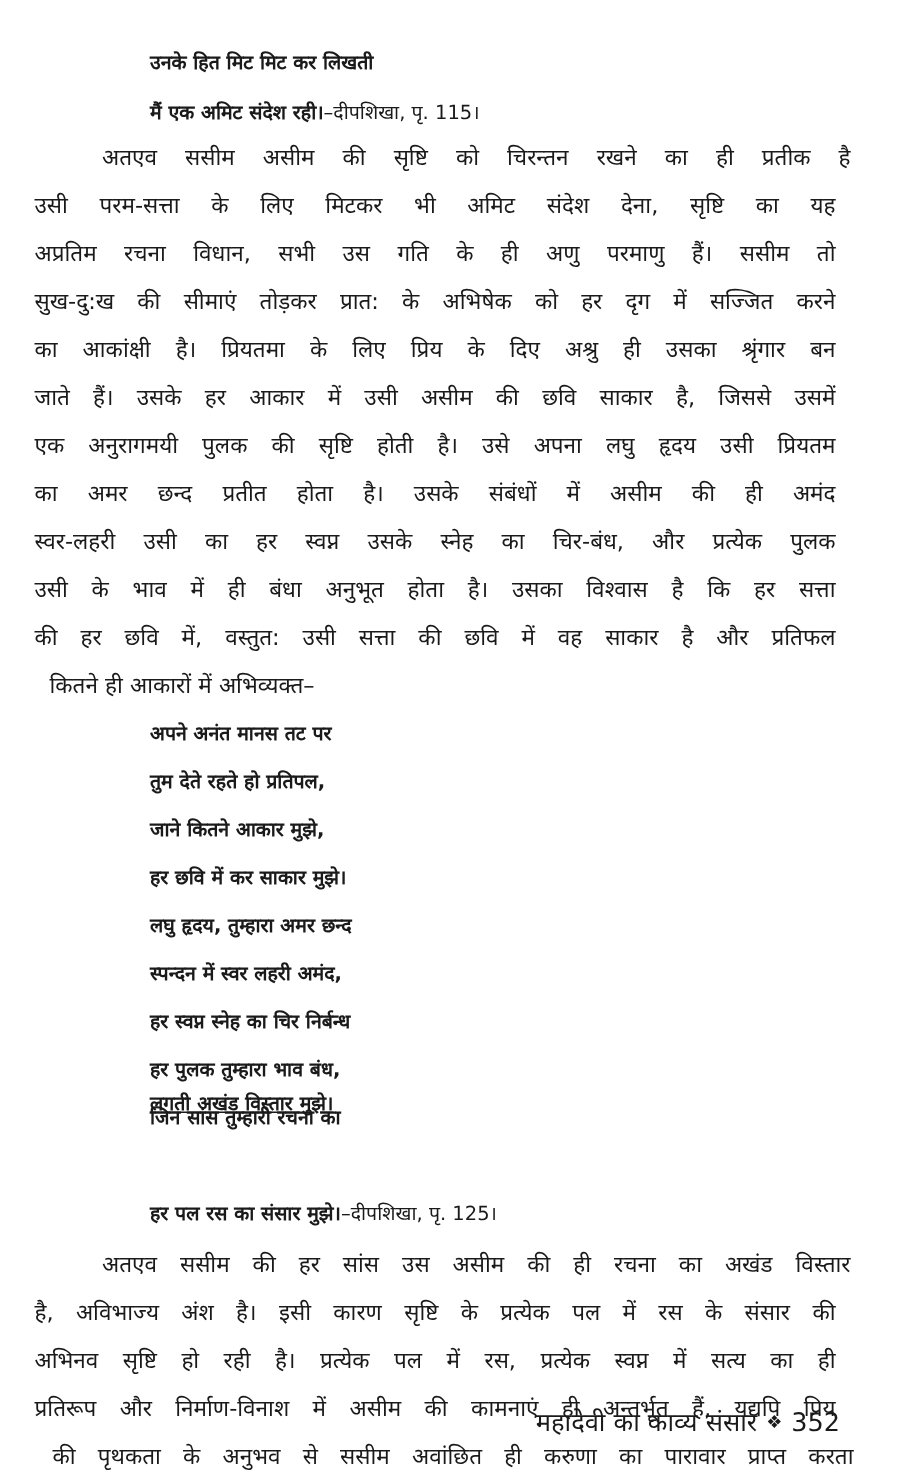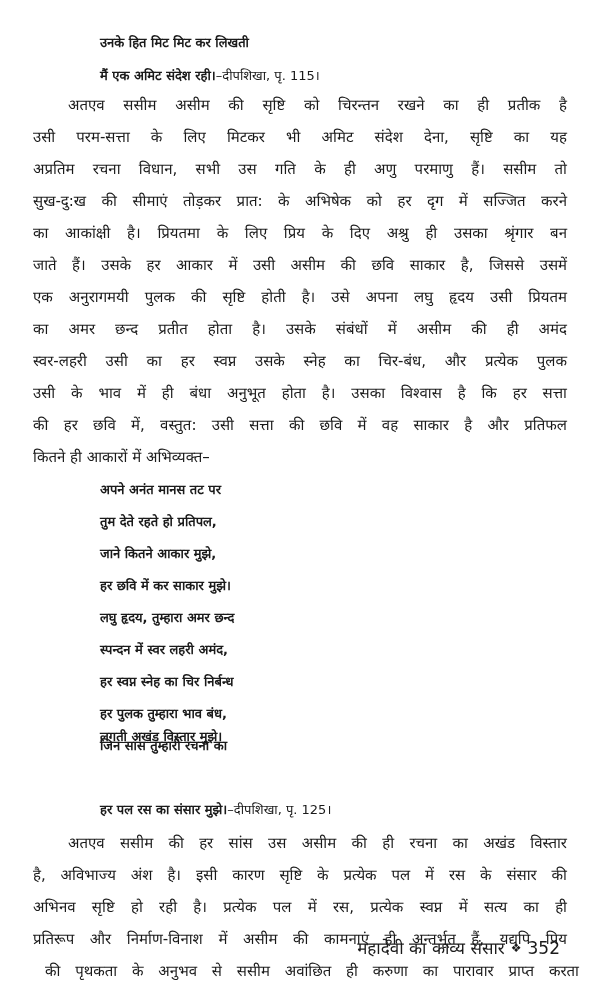--- a/index.html
+++ b/index.html
@@ -3,21 +3,21 @@
 <meta charset="utf-8">
 <style>
   html, body { margin: 0; padding: 0; }
   body {
     width: 600px; height: 988px; background: #ffffff; position: relative; overflow: hidden;
     font-family: "DejaVu Sans", sans-serif; color: #1a1a1a;
   }
   .line {
     position: absolute; white-space: nowrap; font-size: 15px; line-height: 26px;
   }
-  .just { left: 33px; width: 534px; text-align: justify; text-align-last: justify; }
+  .just { left: 23px; width: 534px; text-align: justify; text-align-last: justify; }
   .last { left: 33px; text-align: right; }
   .verse { left: 100px; font-weight: bold; font-size: 13px; }
   .cite { font-weight: normal; }
   .footer { position: absolute; right: 40px; top: 936px; font-size: 17px; white-space: nowrap; }
   .sep { margin: 0 6px; font-size: 12px; position: relative; top: -2px; }
 </style>
 </head>
 <body>
 
 <div class="line verse" style="top:30px;">

